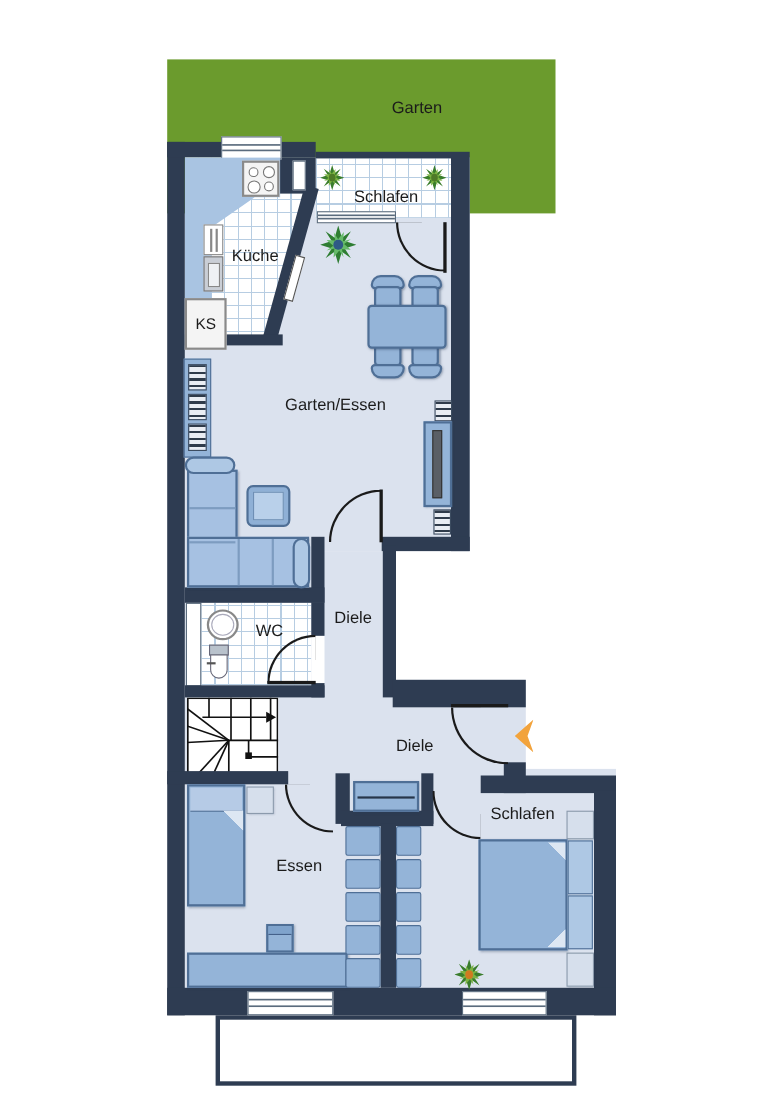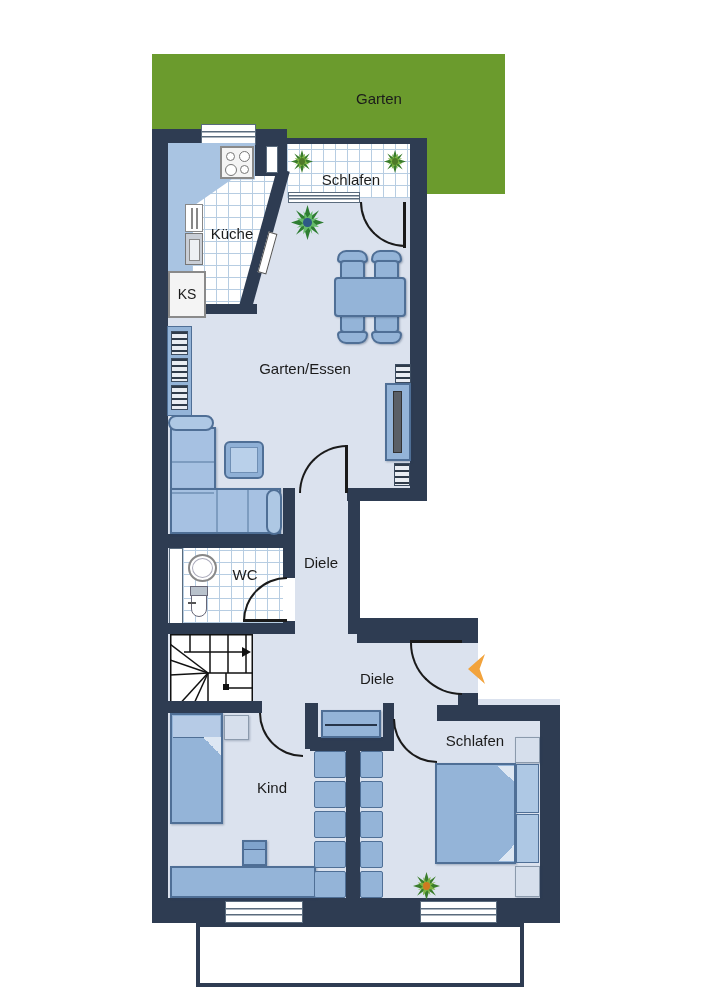--- a/index.html
+++ b/index.html
@@ -256,16 +256,16 @@
     <div class="p-star p-inner"></div>
     <div class="p-core" style="background:#d07a20;"></div>
   </div>
 
   <div class="abs lbl" style="left:351px;top:158px;">Schlafen</div>
   <div class="abs lbl" style="left:232px;top:212px;">Küche</div>
   <div class="abs lbl" style="left:305px;top:347px;">Garten/Essen</div>
   <div class="abs lbl" style="left:321px;top:541px;">Diele</div>
   <div class="abs lbl" style="left:245px;top:553px;text-align:right;">WC</div>
   <div class="abs lbl" style="left:377px;top:657px;">Diele</div>
-  <div class="abs lbl" style="left:272px;top:766px;">Kind</div>
+  <div class="abs lbl" style="left:272px;top:766px;">Essen</div>
   <div class="abs lbl" style="left:475px;top:719px;">Schlafen</div>
 
 </div>
 
 </body></html>

